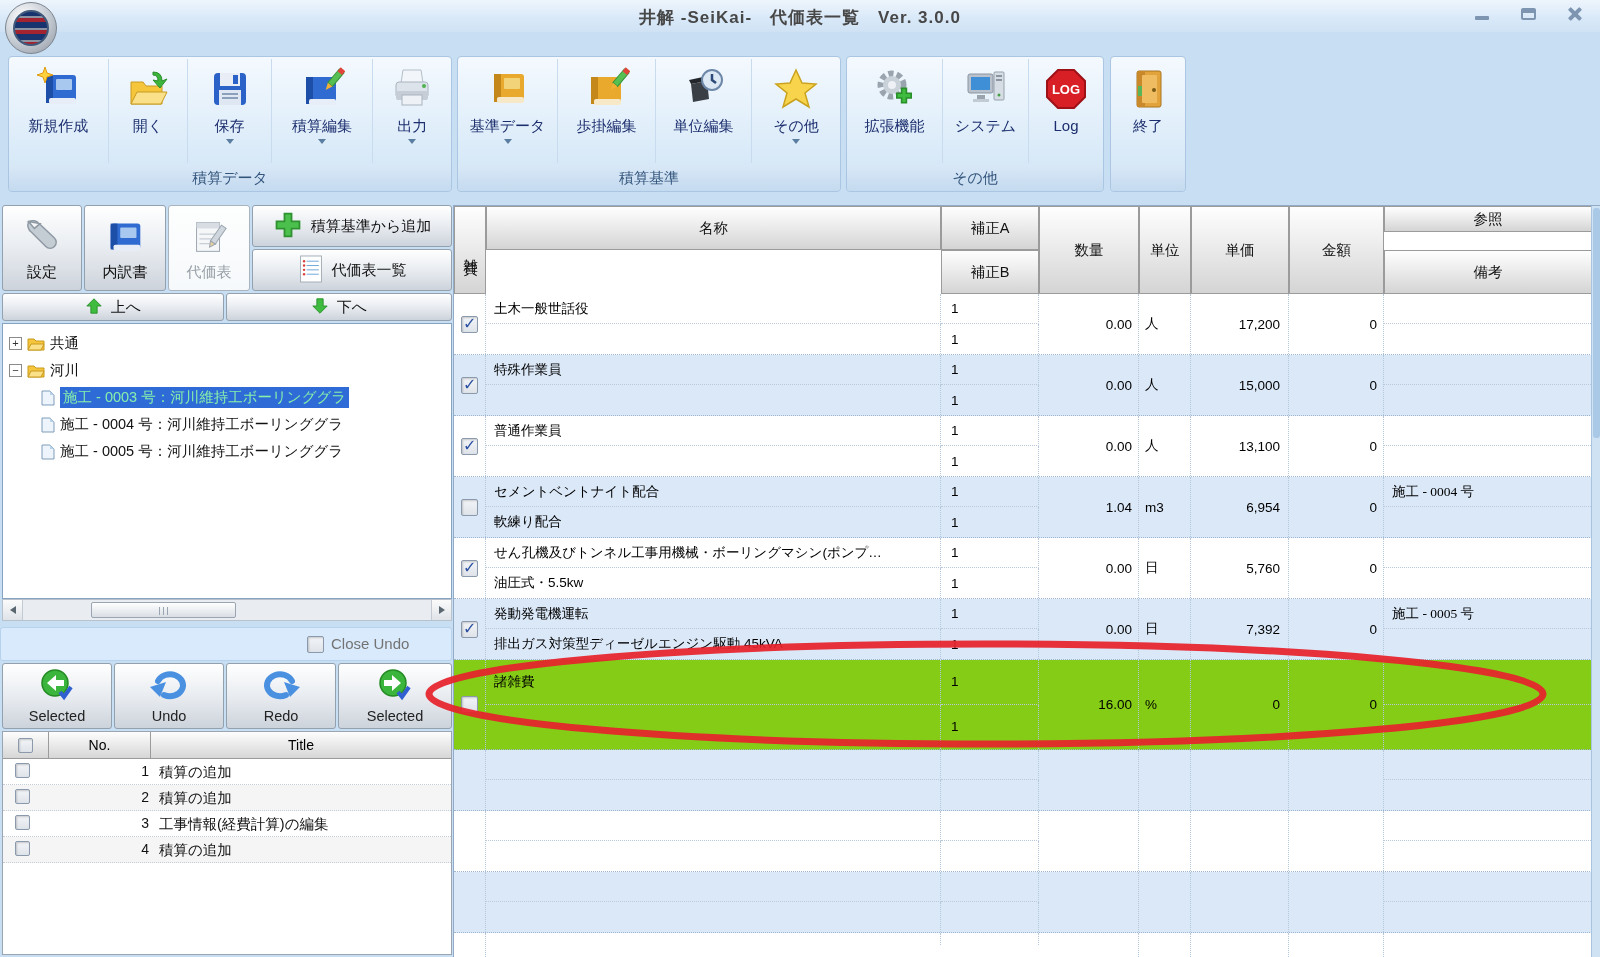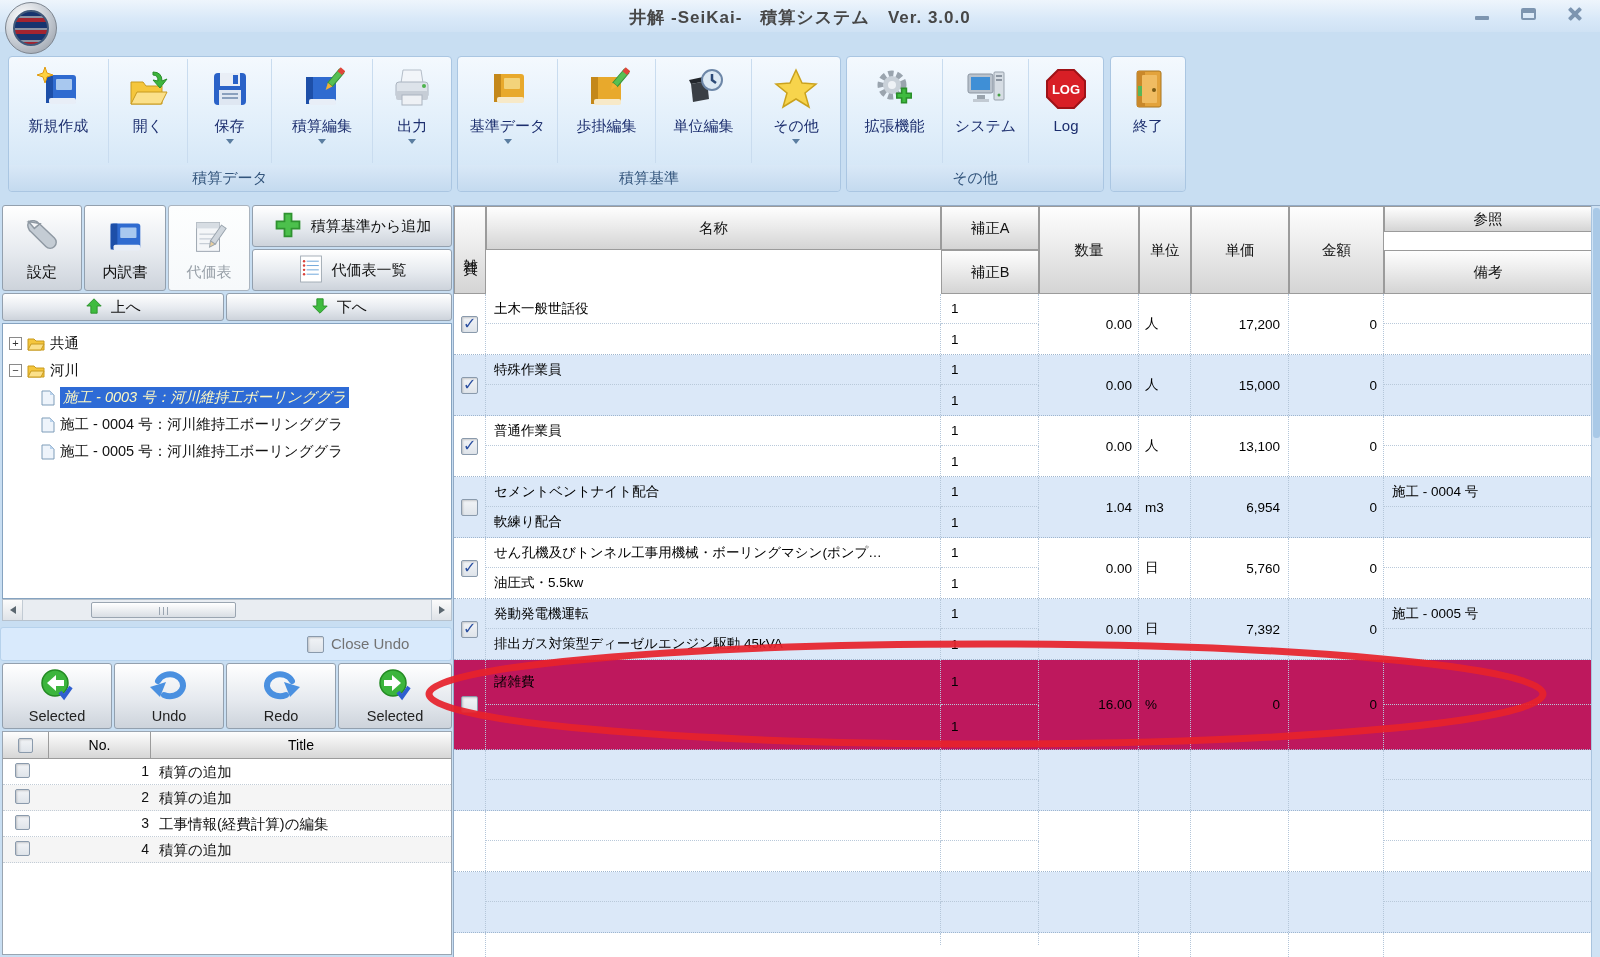--- a/index.html
+++ b/index.html
@@ -53,21 +53,21 @@
   .hbtn { position:absolute; background:linear-gradient(#ffffff,#e6eaef 55%,#cdd3db);
     border:1px solid #93a0ae; border-radius:3px; display:flex; align-items:center;
     justify-content:center; gap:8px; font-size:15px; color:#111; }
 
   
   .tree { position:absolute; left:2px; top:323px; width:450px; height:276px;
     background:#fff; border:1px solid #86a3c0; overflow:hidden; }
   .titem { position:absolute; left:6px; height:27px; display:flex; align-items:center; gap:5px; font-size:14.5px; color:#111; }
   .toggle { width:13px; height:13px; border:1px solid #8a8a8a; background:#fff; font-size:11px;
     line-height:11px; text-align:center; color:#333; }
-  .tsel { background:#2e6bd6; color:#fef9c3; padding:1px 3px;font-style:italic; }
+  .tsel { background:#2e6bd6; color:#86efac; padding:1px 3px; }
 
   
   .hscroll { position:absolute; left:2px; top:599px; width:450px; height:22px;
     background:#e9edf2; border:1px solid #b7c2cd; display:flex; align-items:center; }
   .harrow { width:20px; height:100%; background:linear-gradient(#fbfbfb,#dfe3e8);
     border-right:1px solid #c2cbd4; display:flex; align-items:center; justify-content:center; }
   .harrow.right { border-right:none; border-left:1px solid #c2cbd4; margin-left:auto; }
   .tri-l { width:0; height:0; border-top:4px solid transparent; border-bottom:4px solid transparent; border-right:6px solid #5b6possible770; border-right:6px solid #5b6770; }
   .tri-r { width:0; height:0; border-top:4px solid transparent; border-bottom:4px solid transparent; border-left:6px solid #5b6770; }
   .hthumb { position:absolute; left:88px; top:2px; width:145px; height:16px;
@@ -99,45 +99,45 @@
   .hno { position:absolute; left:46px; width:100px; top:4px; text-align:right; font-size:14px; color:#111; }
   .htitle { position:absolute; left:156px; top:4px; font-size:14.5px; color:#111; white-space:nowrap; }
 
   
   .grid { position:absolute; left:453px; top:205px; width:1147px; height:752px;
     background:#fff; border-left:1px solid #93abc6; border-top:1px solid #93abc6; overflow:hidden; }
   .h { position:absolute; background:linear-gradient(#fefefe,#ececec 45%,#d4d4d4);
     border:1px solid #9b9b9b; display:flex; align-items:center; justify-content:center;
     font-size:14.5px; color:#111; }
   .trow { position:absolute; left:0; width:1138px; border-bottom:1px dotted #9fb6cf; }
-  .trow.s-w { background:#ffffff; } .trow.s-b { background:#dbe8f8; } .trow.s-p { background:#be185d; }
+  .trow.s-w { background:#ffffff; } .trow.s-b { background:#dbe8f8; } .trow.s-p { background:#84cc16; }
   .cell { position:absolute; display:flex; align-items:center; font-size:13.5px; color:#000; white-space:nowrap; overflow:hidden; }
   .ccb   { left:0; top:0; width:32px; height:100%; justify-content:center; border-right:1px dotted #b4c6d9; }
   .cname { left:32px; width:455px; top:0; height:50%; padding:0 8px; border-right:1px dotted #b4c6d9; border-bottom:1px dotted #b9c9da; }
   .cspec { left:32px; width:455px; bottom:0; height:50%; padding:0 8px; border-right:1px dotted #b4c6d9; }
   .cha   { left:487px; width:98px; top:0; height:50%; padding-left:10px; border-right:1px dotted #b4c6d9; border-bottom:1px dotted #b9c9da; }
   .chb   { left:487px; width:98px; bottom:0; height:50%; padding-left:10px; border-right:1px dotted #b4c6d9; }
   .cqty  { left:585px; width:100px; top:0; height:100%; justify-content:flex-end; padding-right:6px; border-right:1px dotted #b4c6d9; }
   .cunit { left:685px; width:52px; top:0; height:100%; padding-left:6px; border-right:1px dotted #b4c6d9; }
   .cprice{ left:737px; width:98px; top:0; height:100%; justify-content:flex-end; padding-right:8px; border-right:1px dotted #b4c6d9; }
   .camt  { left:835px; width:95px; top:0; height:100%; justify-content:flex-end; padding-right:6px; border-right:1px dotted #b4c6d9; }
-  .cref  { left:930px; width:207px; top:0; height:50%; padding-left:8px; border-bottom:1px dotted #b9c9da; }
+  .cref  { left:930px; width:207px; top:0; height:50%; padding-left:8px; border-bottom:1px dotted #b9c9da;font-family:Liberation Serif, serif; }
   .cnote { left:930px; width:207px; bottom:0; height:50%; padding-left:8px; }
   .no-mid .cname,.no-mid .cha,.no-mid .cref { border-bottom:none; }
 
   .annotation { position:absolute; left:0; top:0; width:1600px; height:957px; pointer-events:none; z-index:60; }
   svg text { font-family:"Liberation Sans",sans-serif; }
 </style>
 </head>
 <body>
 
 <div id="app">
 
   <div class="titlebar">
-    <div class="title">井解 -SeiKai-　積算システム　Ver. 3.0.0</div>
+    <div class="title">井解 -SeiKai-　代価表一覧　Ver. 3.0.0</div>
     <div class="wincontrols">
       <div class="winbtn">
           <div class="glyph-min"></div>
         </div>
       <div class="winbtn">
           <div class="glyph-max"></div>
         </div>
       <div class="winbtn">
           <div class="glyph-close"></div>
         </div>

